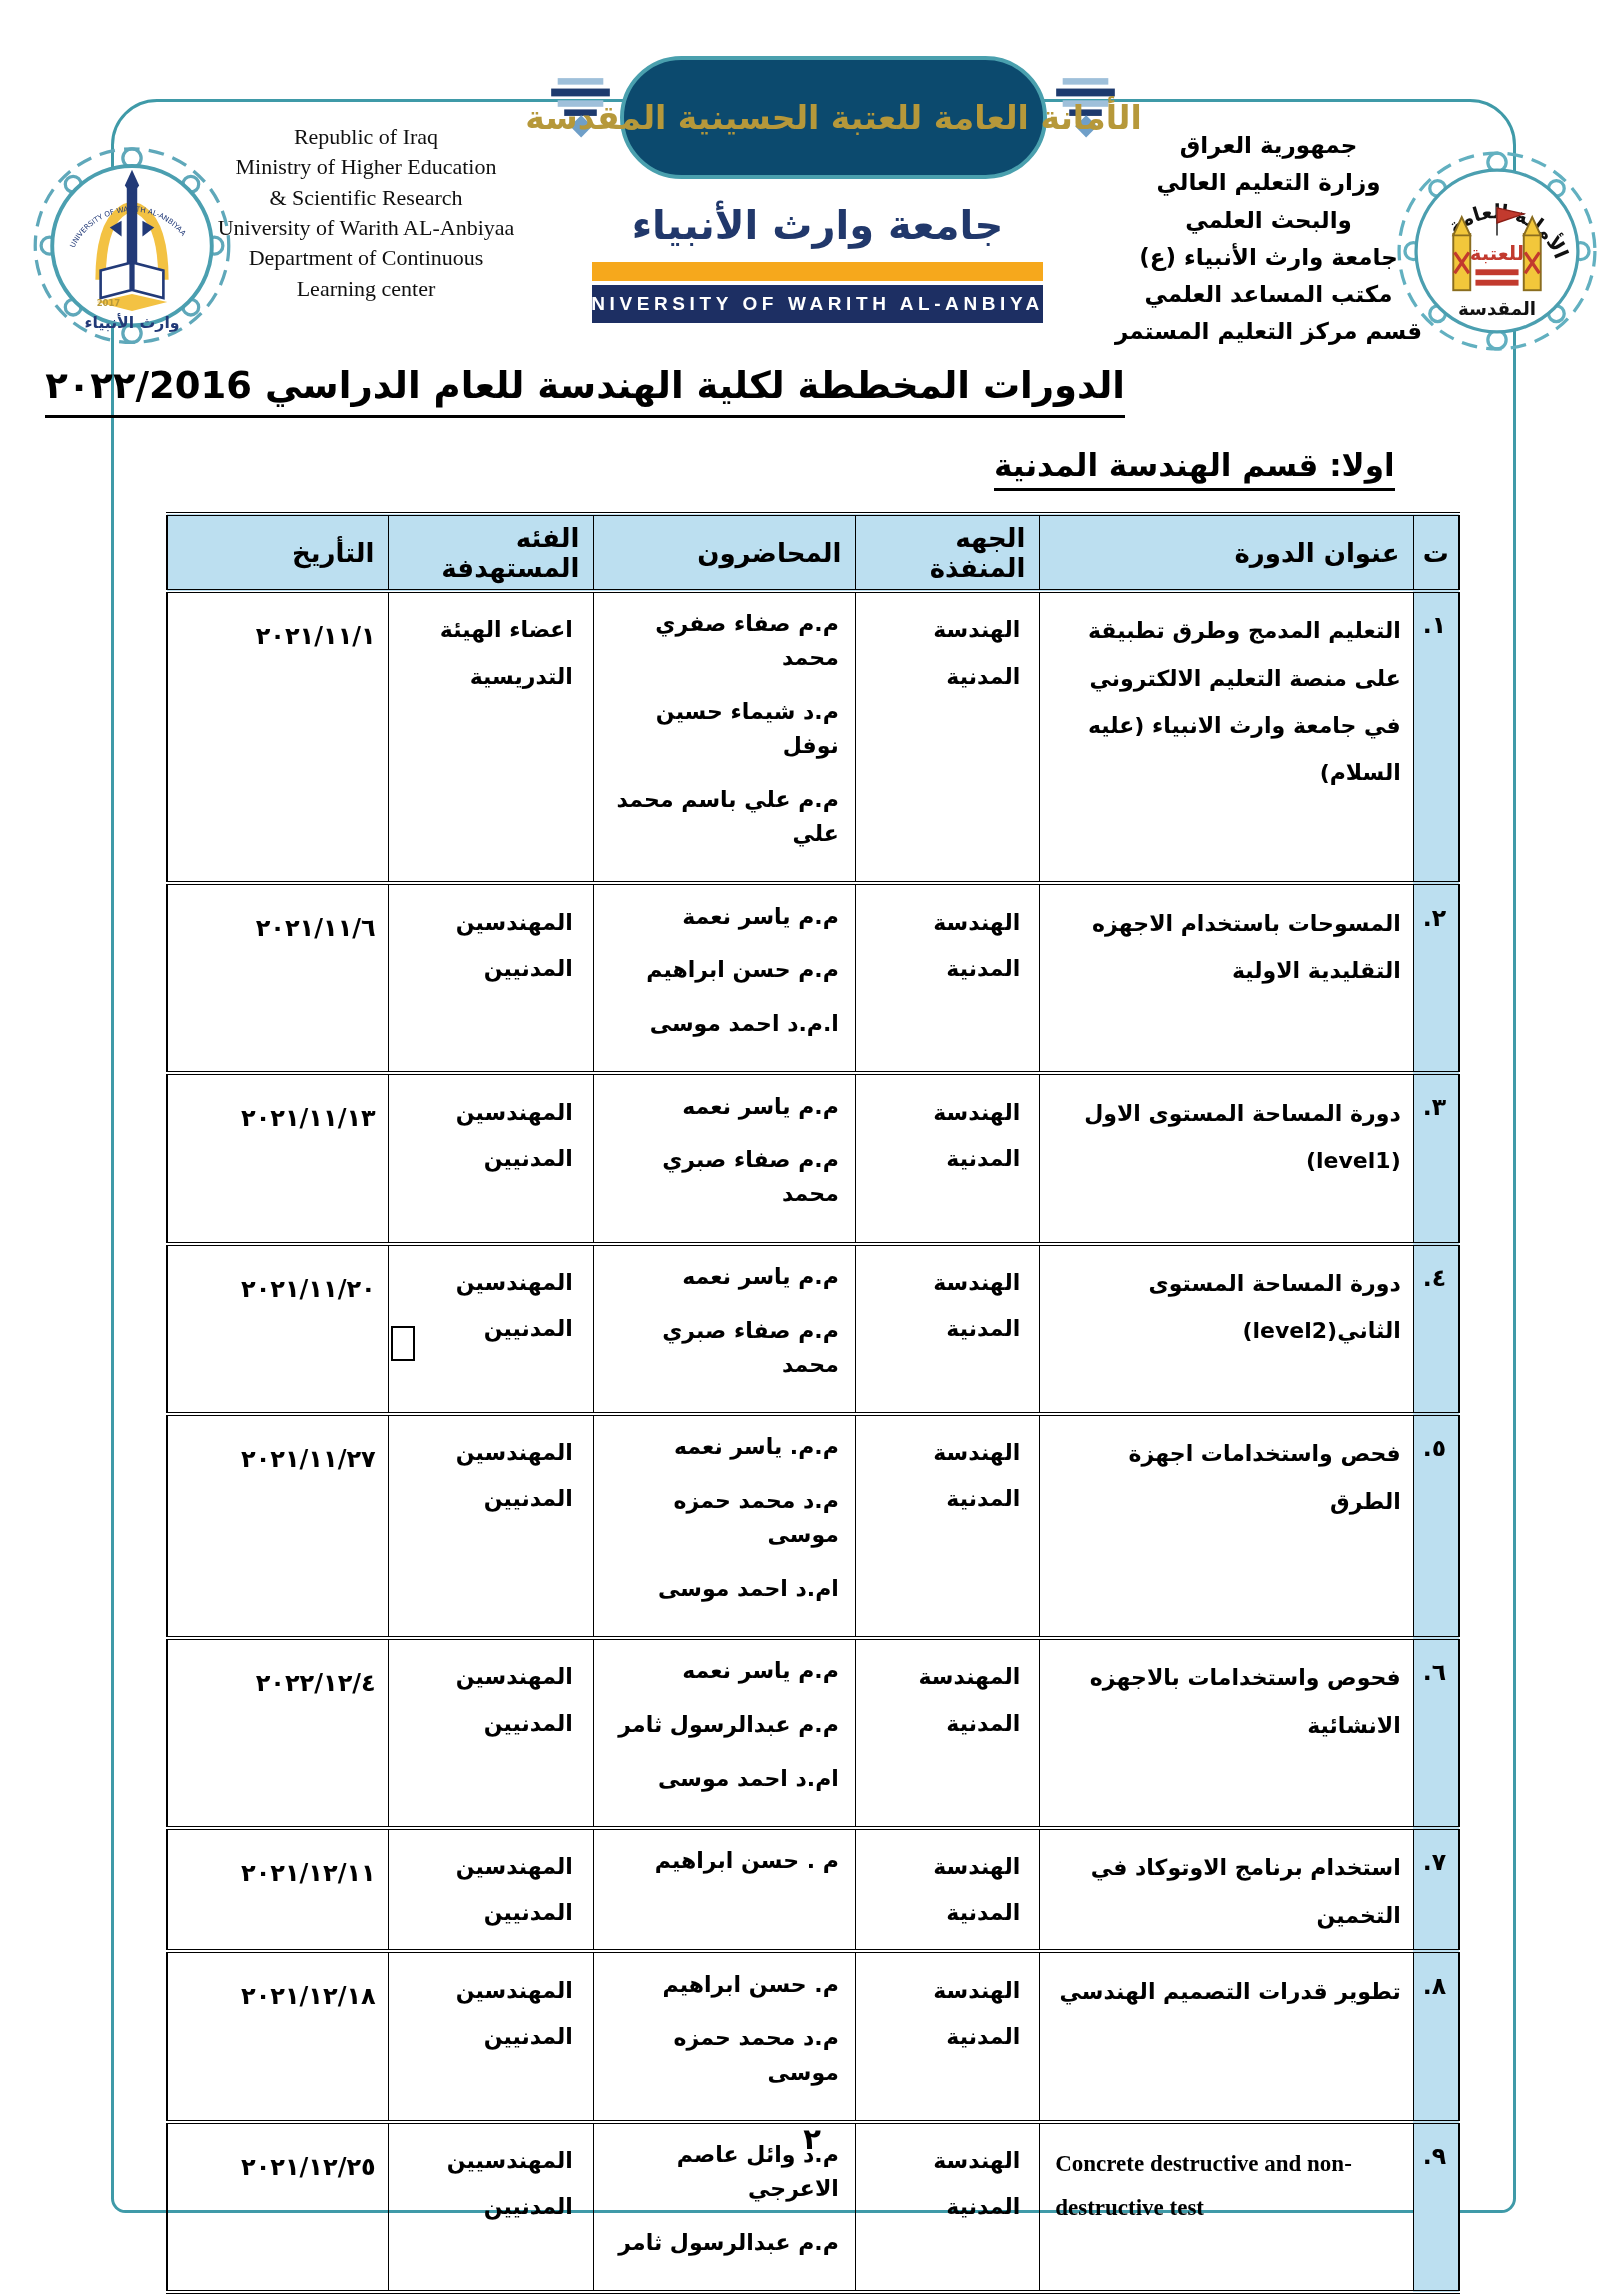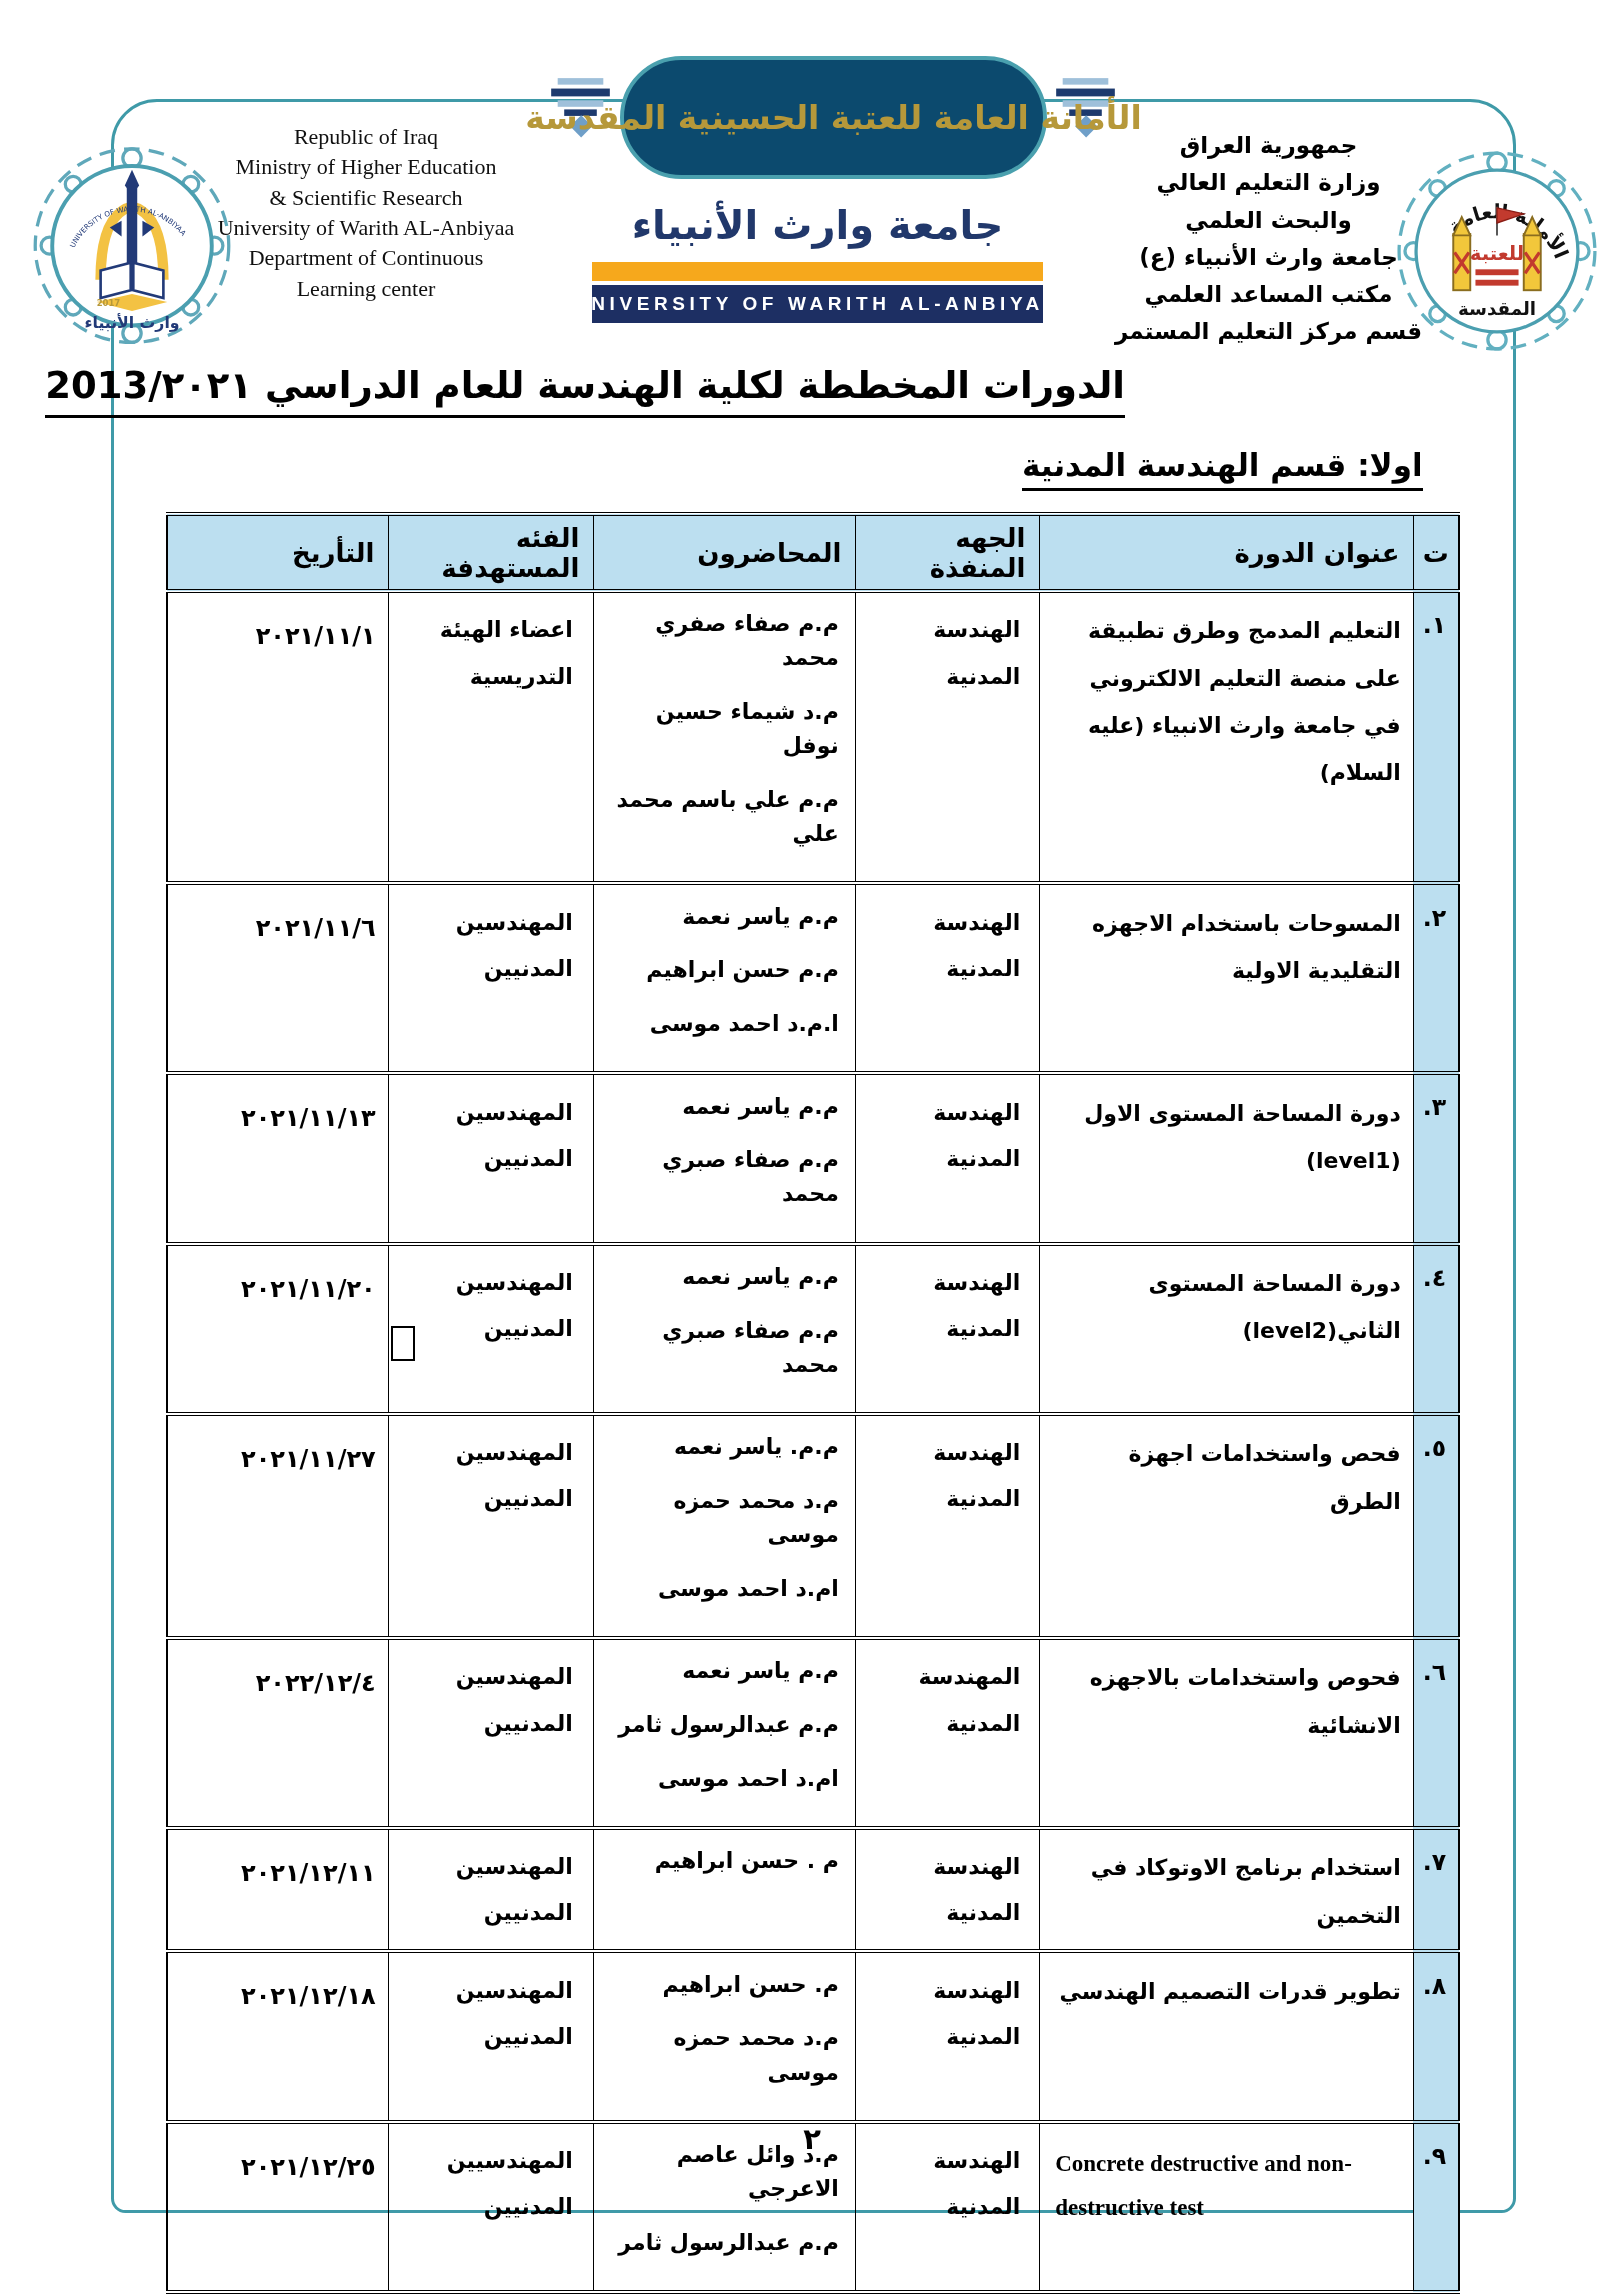--- a/index.html
+++ b/index.html
@@ -38,21 +38,21 @@
                         font-weight:bold; font-size:19px; letter-spacing:4.6px; white-space:nowrap; }
 
   .seal { }
   .seal-left  { left:30px;  top:141px; width:204px; height:212px; }
   .seal-right { left:1393px; top:144px; width:208px; height:218px; }
 
   
   .doc-title { left:196px; top:364px; width:929px; direction:rtl; text-align:center; }
   .doc-title span { font-size:37px; font-weight:bold; border-bottom:3.9px solid #000; padding-bottom:7.9px; white-space:nowrap; }
   .doc-subtitle { left:994px; top:447px; width:462px; direction:rtl; text-align:left; }
-  .doc-subtitle span { font-size:31px; font-weight:bold; border-bottom:3.3px solid #000; padding-bottom:5.2px; white-space:nowrap;margin-left:28px; }
+  .doc-subtitle span { font-size:31px; font-weight:bold; border-bottom:3.3px solid #000; padding-bottom:5.2px; white-space:nowrap; }
 
   
   .tbl-wrap { left:166px; top:512px; width:1293px; }
   table { width:100%; border-collapse:collapse; table-layout:fixed; direction:rtl; }
   th,td { border:1.3px solid #000; }
   tr    { border-top:4.6px double #000; border-bottom:4.6px double #000; }
   table { border:2px solid #000; }
   th { background:#bcdff0; font-size:26px; font-weight:bold; text-align:right;
        padding:6.5px 13px; vertical-align:middle; height:63px; }
   th.h-num { text-align:center; padding:6.5px 2.6px; }
@@ -186,21 +186,21 @@
       <polygon points="213,112 226,140 200,140" fill="#f2c73b" stroke="#8a6d1f" stroke-width="3"></polygon>
       <path d="M202,166 L224,198 M224,166 L202,198" stroke="#c23a2e" stroke-width="5"></path>
     </g>
     <text x="159" y="178" text-anchor="middle" font-size="30" font-weight="bold" fill="#c23a2e">للعتبة</text>
     <rect x="126" y="192" width="66" height="9" fill="#c23a2e"></rect>
     <rect x="126" y="208" width="66" height="9" fill="#c23a2e"></rect>
     <text x="159" y="262" text-anchor="middle" font-size="28" font-weight="bold" fill="#111">المقدسة</text>
   </svg>
 
   <div class="abs doc-title">
-    <span>الدورات المخططة لكلية الهندسة للعام الدراسي 2013/٢٠٢١</span>
+    <span>الدورات المخططة لكلية الهندسة للعام الدراسي ٢٠٢٢/2016</span>
   </div>
   <div class="abs doc-subtitle">
     <span>اولا: قسم الهندسة المدنية</span>
   </div>
 
   <div class="abs tbl-wrap">
     <table>
       <colgroup>
         <col style="width:46px">
           <col style="width:374px">

